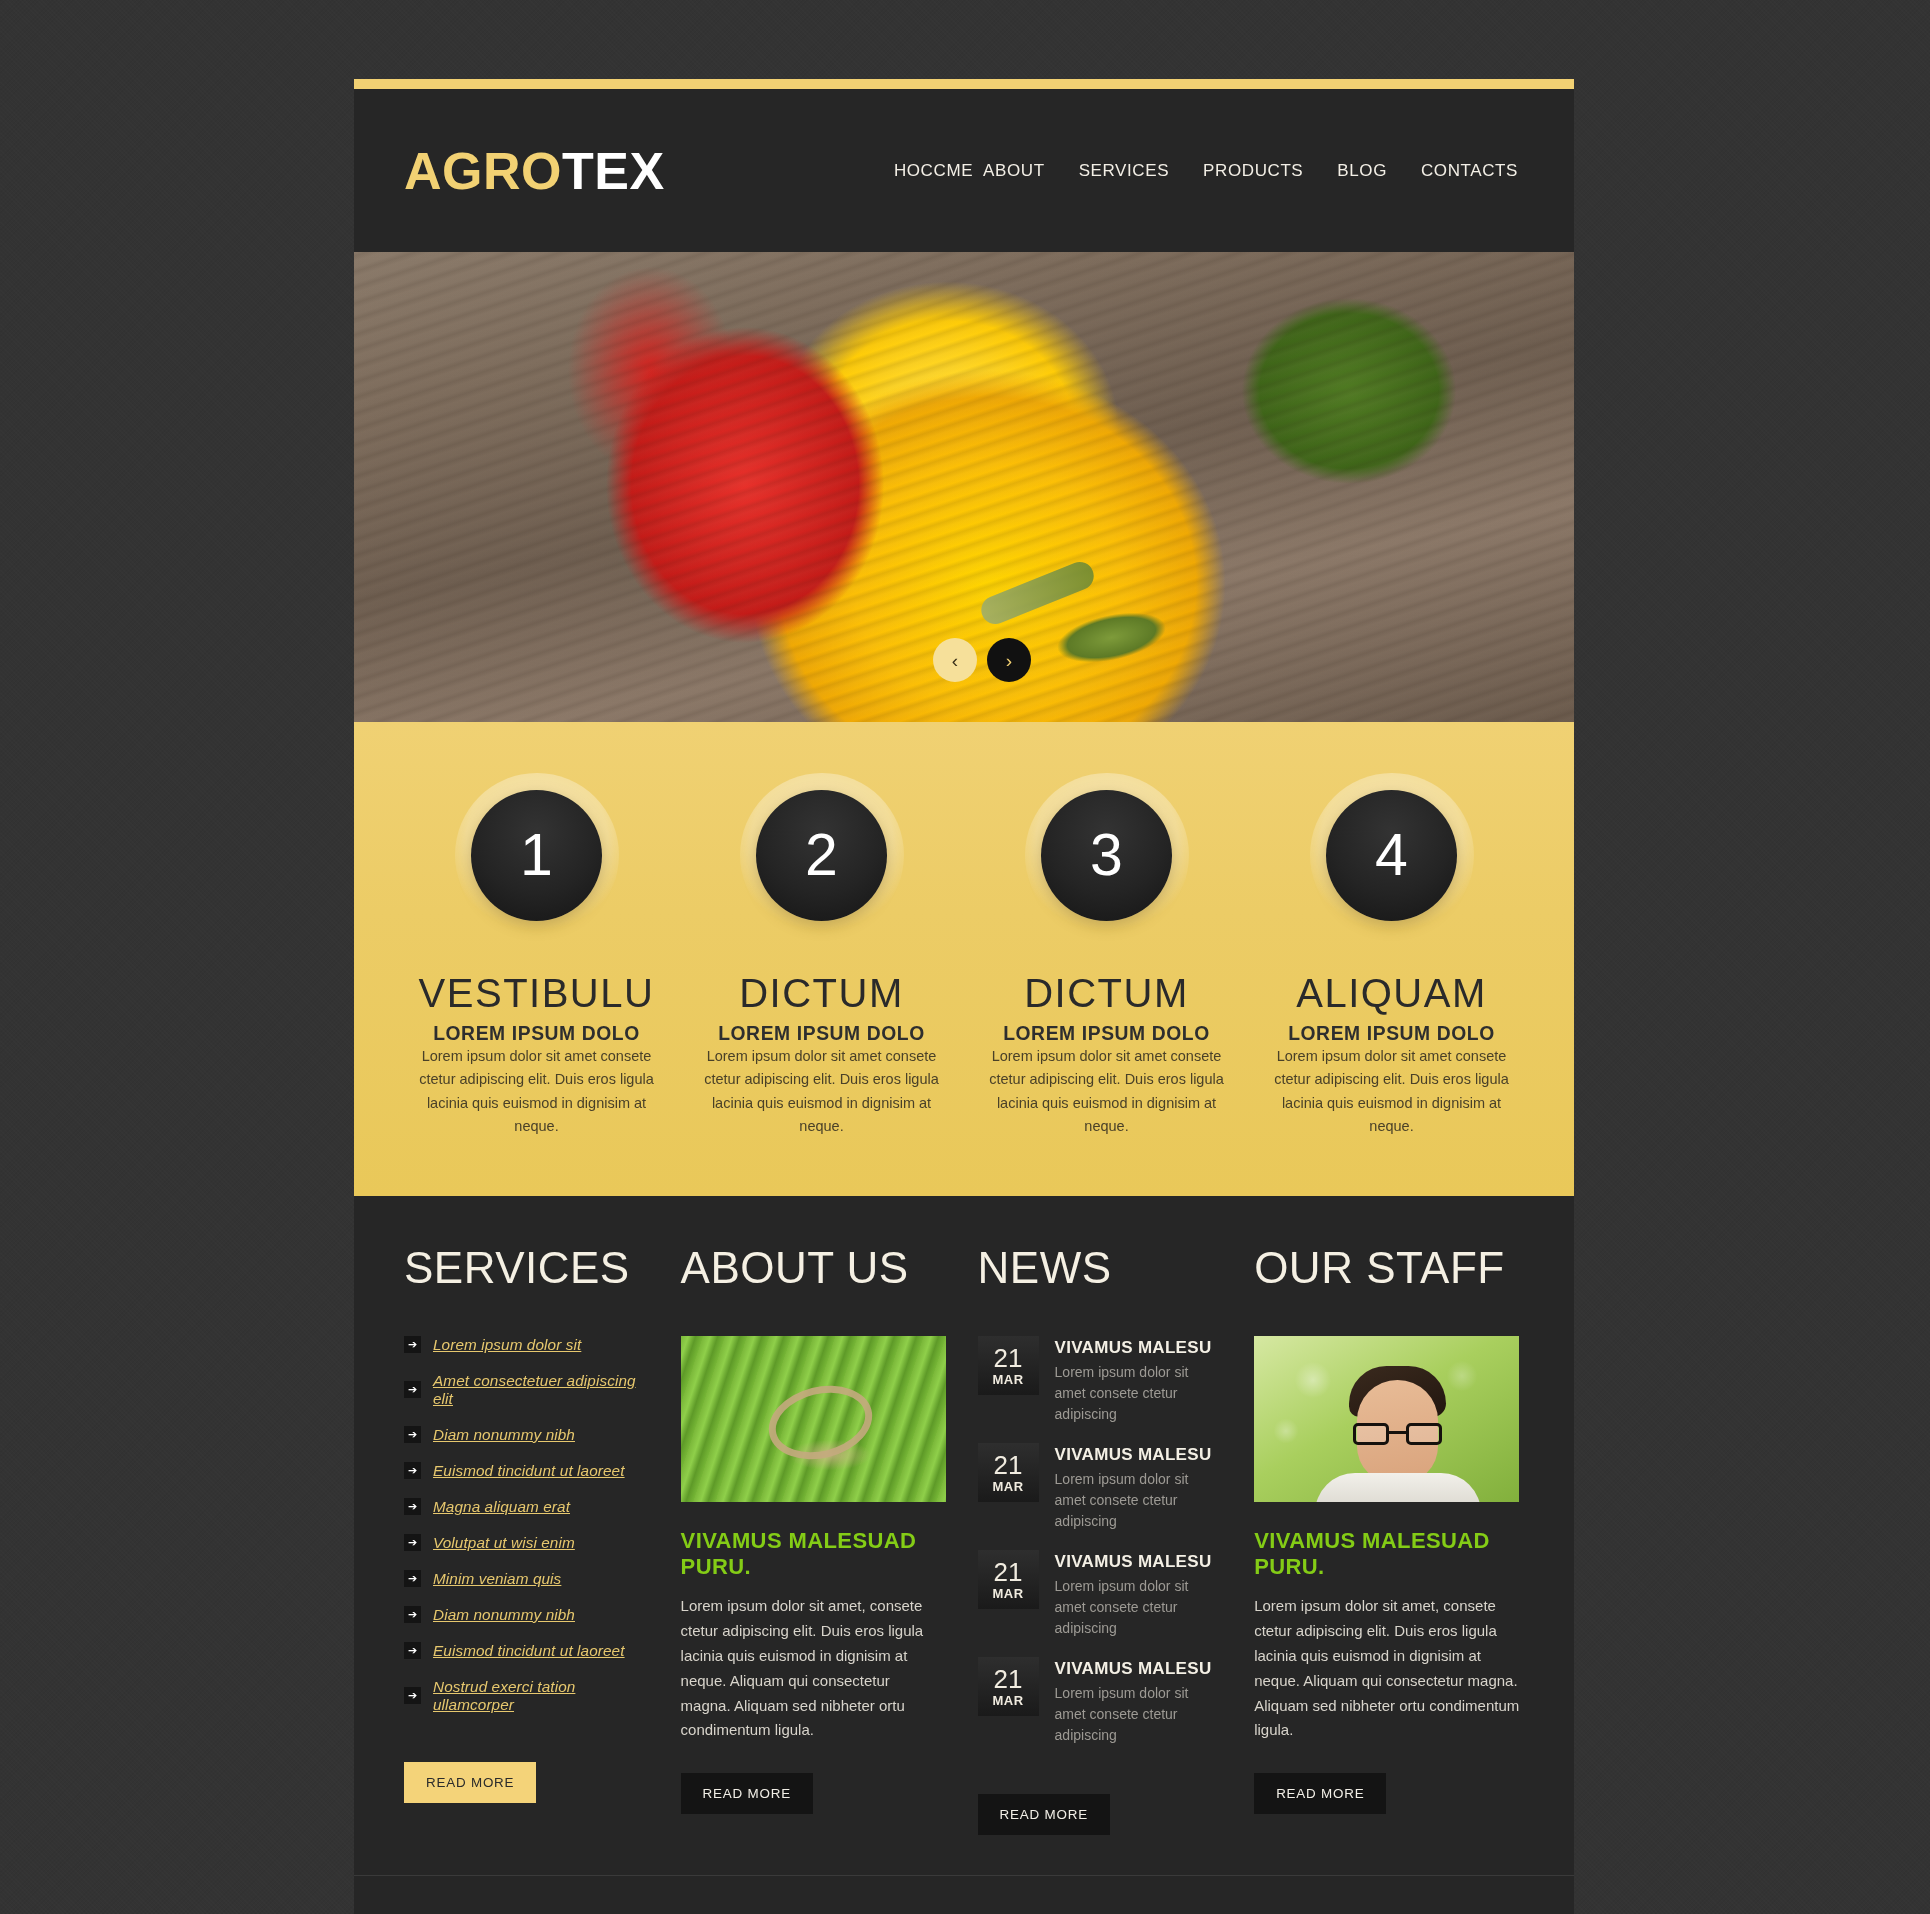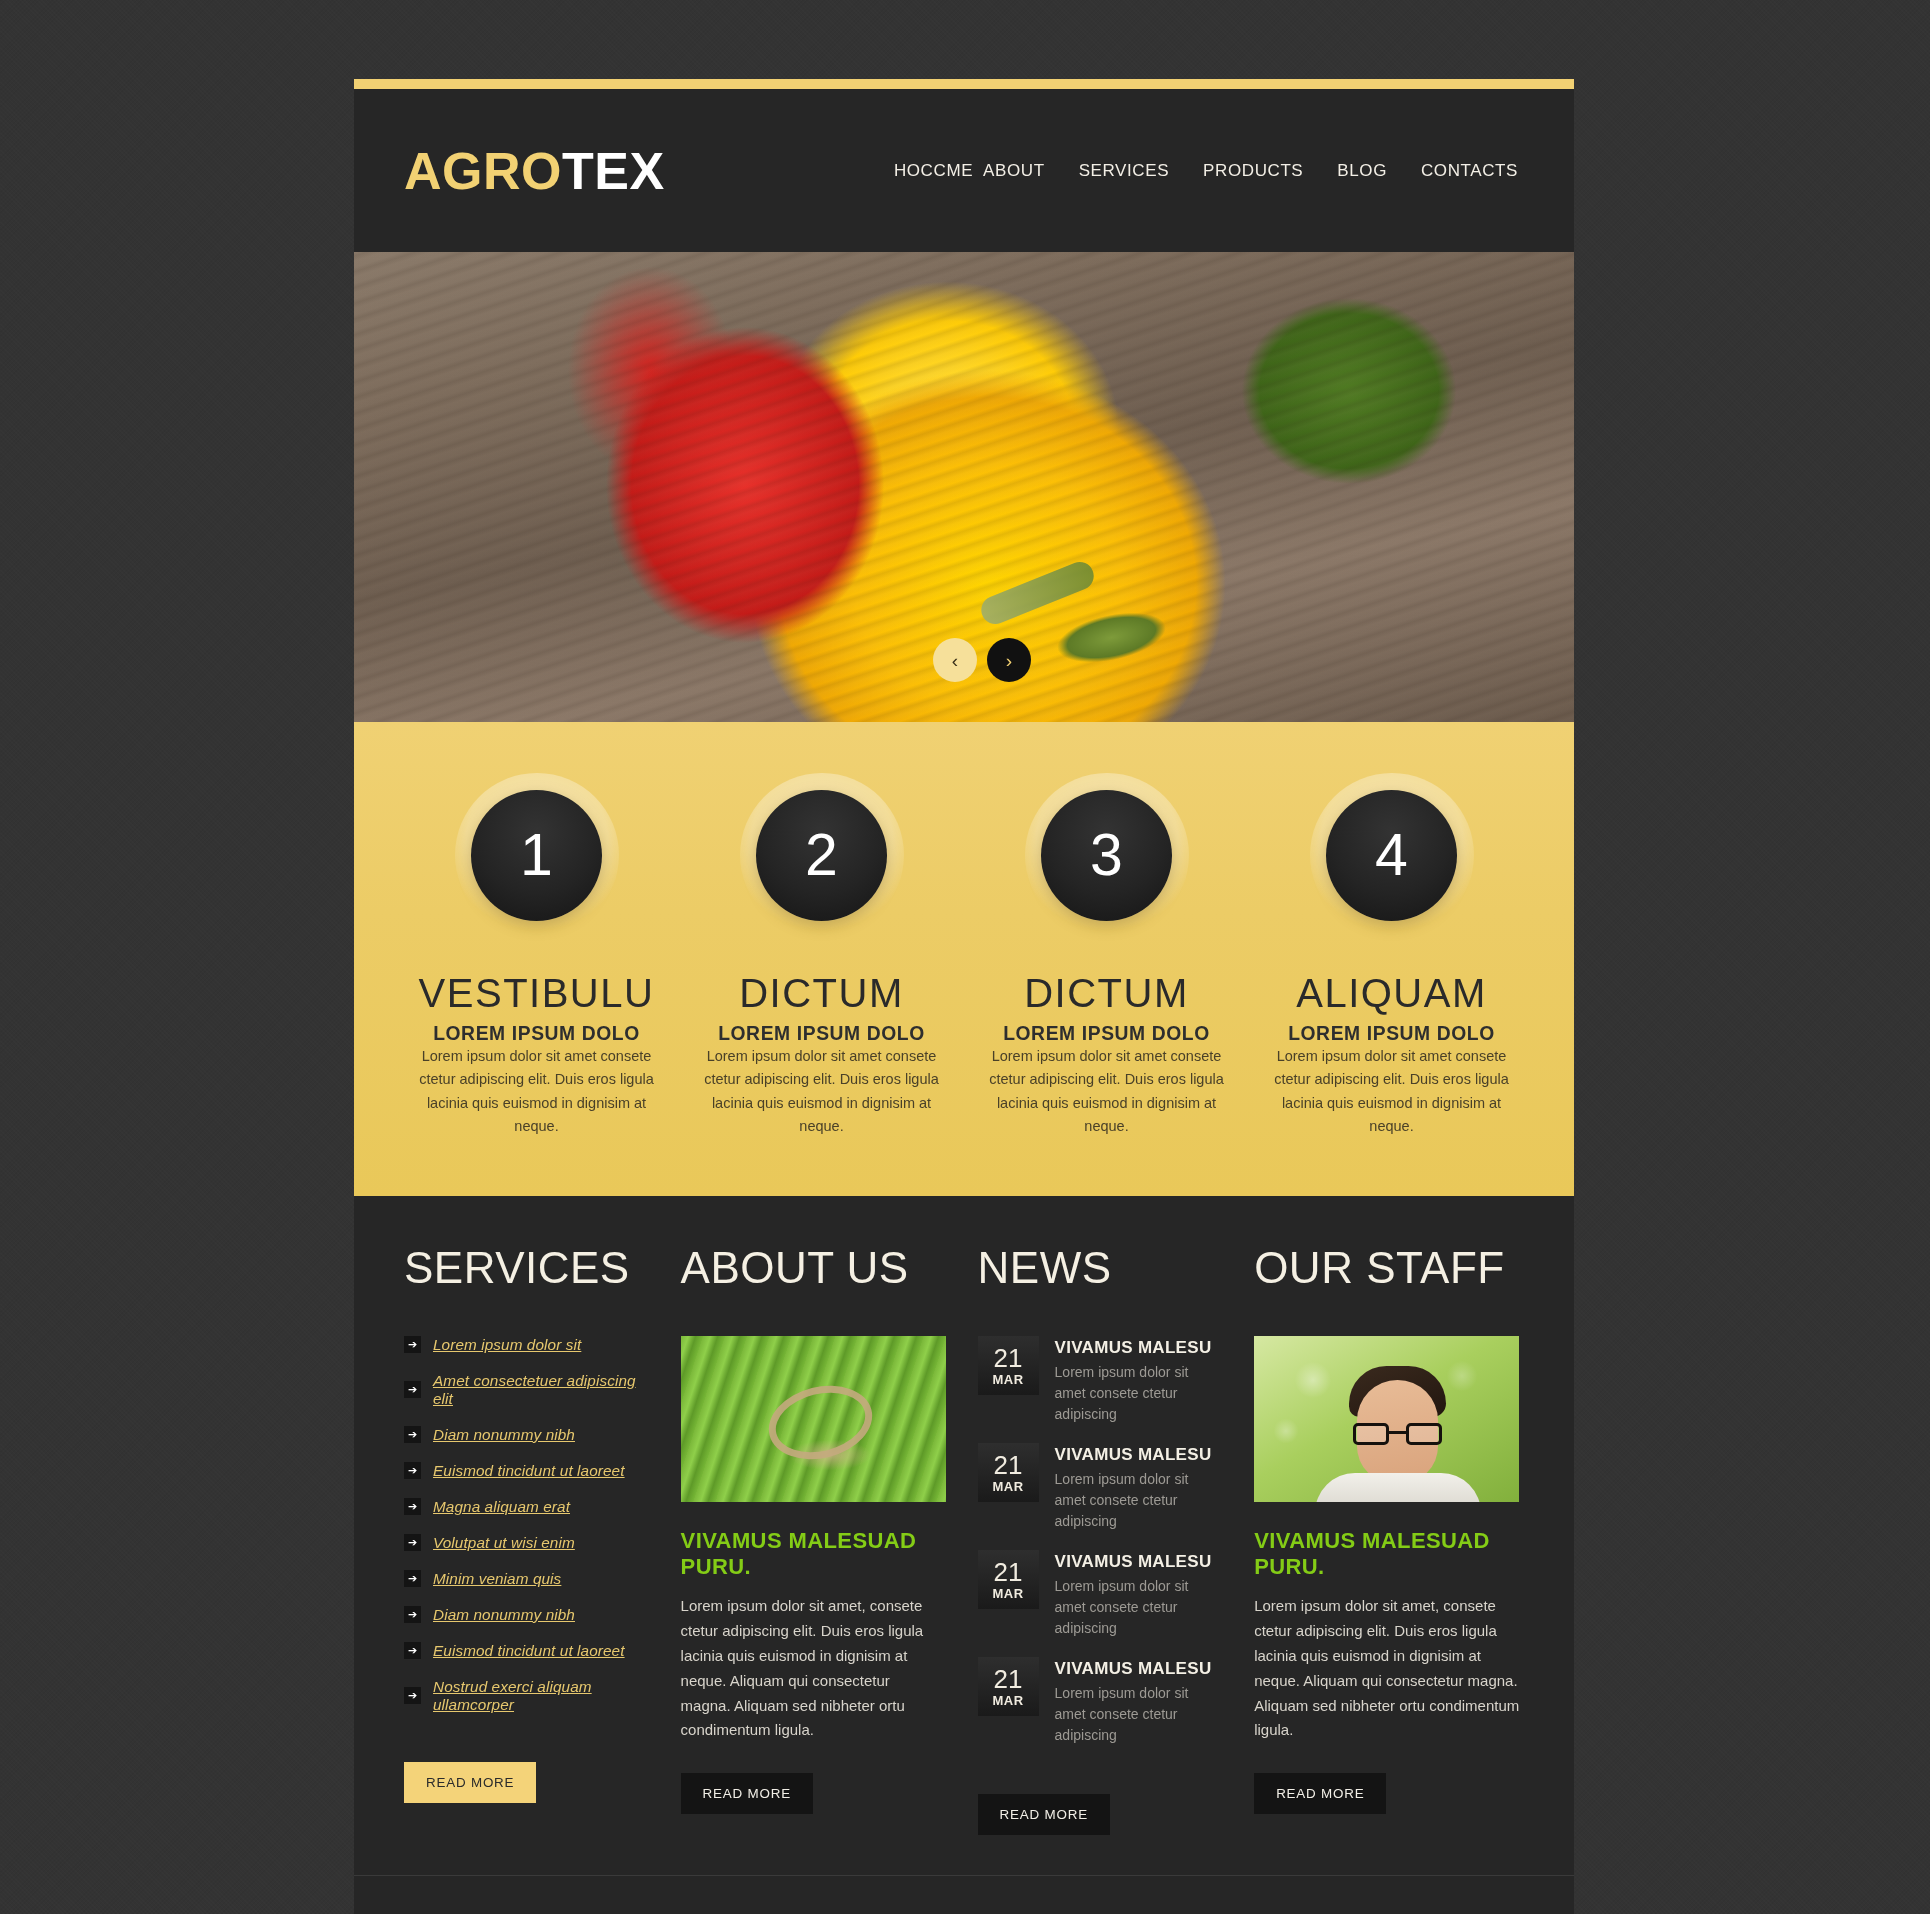--- a/index.html
+++ b/index.html
@@ -470,21 +470,21 @@
         <li class="svc-li">
           <span class="svc-marker">➔</span>
           <span class="svc-link">Diam nonummy nibh</span>
         </li>
         <li class="svc-li">
           <span class="svc-marker">➔</span>
           <span class="svc-link">Euismod tincidunt ut laoreet</span>
         </li>
         <li class="svc-li">
           <span class="svc-marker">➔</span>
-          <span class="svc-link">Nostrud exerci aliquam ullamcorper</span>
+          <span class="svc-link">Nostrud exerci tation ullamcorper</span>
         </li>
       </ul>
       <div class="readmore rm-yellow">READ MORE</div>
     </div>
 
     <div class="col col-about">
       <div class="col-h">ABOUT US</div>
       <div class="about-img"></div>
       <div class="blk-title">VIVAMUS MALESUAD PURU.</div>
       <div class="blk-text">Lorem ipsum dolor sit amet, consete ctetur adipiscing elit. Duis eros ligula lacinia quis euismod in dignisim at neque. Aliquam qui consectetur magna. Aliquam sed nibheter ortu condimentum ligula.</div>

